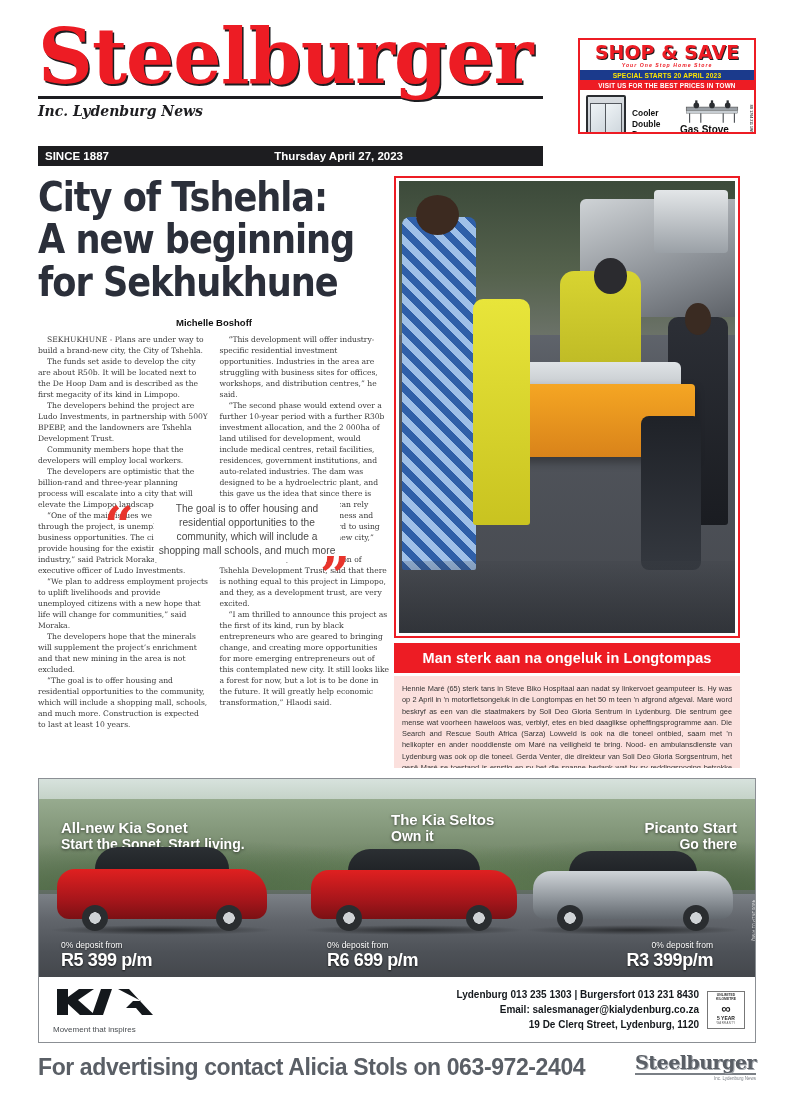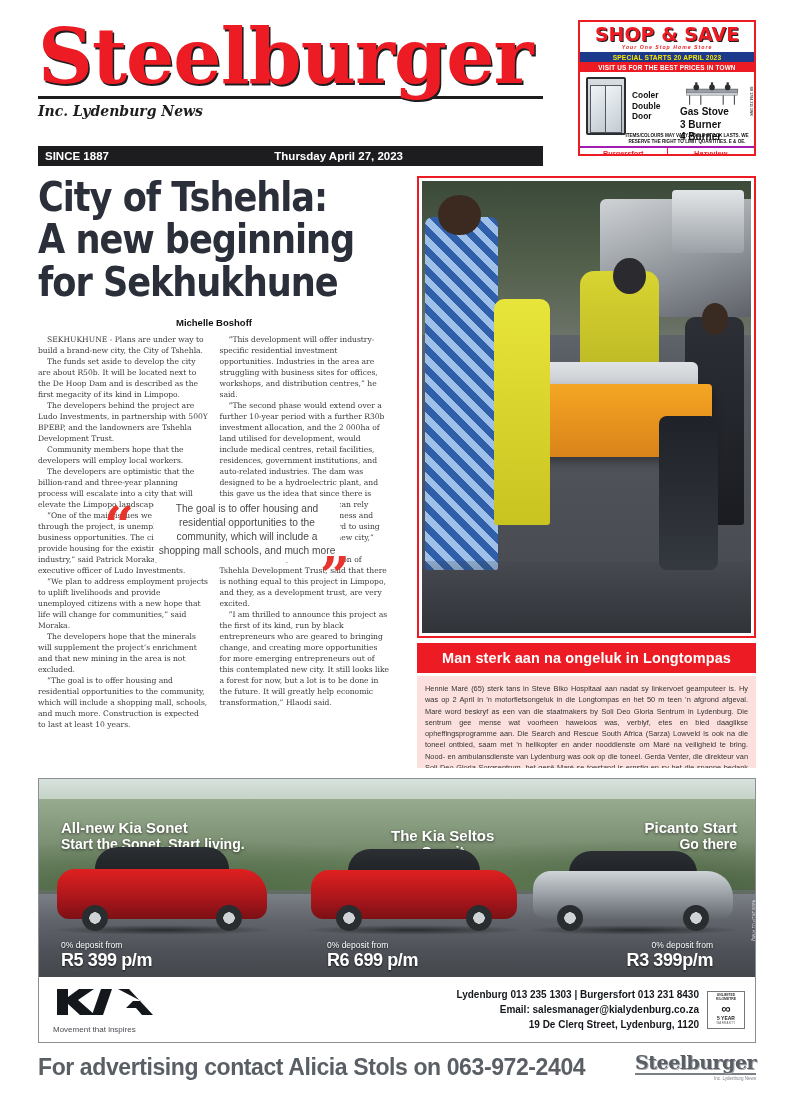--- a/index.html
+++ b/index.html
@@ -34,22 +34,22 @@
     background: #1d1d20; color: #fff;
     height: 20px; display: flex; align-items: center;
     font-size: 11.5px; font-weight: 700;
     width: 505px;
   }
   .date-bar .since { padding-left: 7px; }
   .date-bar .dt { margin-left: auto; padding-right: 140px; text-align: center; }
 
   
   .shopsave {
-    position: absolute; right: 30px; top: 20px;
-    width: 178px; height: 136px;
+    position: absolute; right: 30px; top: 38px;
+    width: 178px; height: 96px;
     border: 2px solid #ed1c24; background: #fff;
     overflow: hidden;
   }
   .ss-logo {
     text-align: center; padding-top: 3px;
     font-family: "DejaVu Sans", sans-serif; font-weight: 700;
     font-size: 19px; color: #ed1c24; letter-spacing: 0px;
     line-height: 1;
     text-shadow: 1px 1px 0 #1d1d20;
   }
@@ -94,21 +94,21 @@
     transform: rotate(90deg); transform-origin: right top; white-space: nowrap;
   }
   .ss-foot { display: flex; border-top: 2px solid #a21caf; }
   .ss-foot > div {
     flex: 1; text-align: center; color: #ed1c24;
     font-size: 7.4px; font-weight: 700; line-height: 1.35; padding: 1px 0;
   }
   .ss-foot > div:first-child { border-right: 1px solid #ed1c24; }
 
   
-  .main { display: flex; margin: 10px 30px 0 38px; gap: 27px; }
+  .main { display: flex; margin: 10px 30px 0 38px; gap: 4px; }
   .left-col { width: 352px; }
   .right-col { width: 346px; }
 
   .headline {
     font-family: "DejaVu Sans", sans-serif;
     font-weight: 700;
     font-size: 40px; line-height: 1.06;
     color: #2b2f3a; letter-spacing: -1.2px;
     transform: scaleX(0.88); transform-origin: left top;
     width: 400px;
@@ -209,21 +209,21 @@
     background: radial-gradient(ellipse 60% 80% at 18% 100%, #4e6b46 0%, transparent 70%),
                 radial-gradient(ellipse 55% 75% at 52% 100%, #5d7a50 0%, transparent 70%),
                 radial-gradient(ellipse 60% 80% at 86% 100%, #4a6342 0%, transparent 70%),
                 linear-gradient(180deg,#97ab8f,#5f7354); }
   .kia-road { position: absolute; left: 0; bottom: 0; width: 100%; height: 42%;
     background: linear-gradient(180deg,#7b8086 0%, #62666c 30%, #4d5157 70%, #44474c 100%); }
   .kia-tag { position: absolute; color: #fff; text-shadow: 0 1px 3px rgba(0,0,0,.6); }
   .kia-tag .t1 { font-size: 15px; font-weight: 700; line-height: 1.15; }
   .kia-tag .t2 { font-size: 14px; font-weight: 700; }
   .tag-a { left: 22px; top: 40px; }
-  .tag-b { left: 352px; top: 48px; text-align: center; }
+  .tag-b { left: 352px; top: 32px; }
   .tag-c { right: 18px; top: 40px; text-align: right; }
 
   .car { position: absolute; bottom: 44px; }
   .car-body { position: relative; width: 100%; height: 100%; }
   .car .shell { position: absolute; left: 0; bottom: 14px; width: 100%; height: 58%;
     border-radius: 18px 26px 12px 12px; }
   .car .cabin { position: absolute; left: 18%; top: 0; width: 64%; height: 52%;
     background: linear-gradient(180deg,#2b2f33,#15181b); border-radius: 22px 22px 4px 4px; }
   .car .wheel { position: absolute; bottom: 2px; width: 26px; height: 26px;
     background: radial-gradient(circle,#cfd3d6 0 30%, #2a2d30 32% 100%); border-radius: 50%; }

